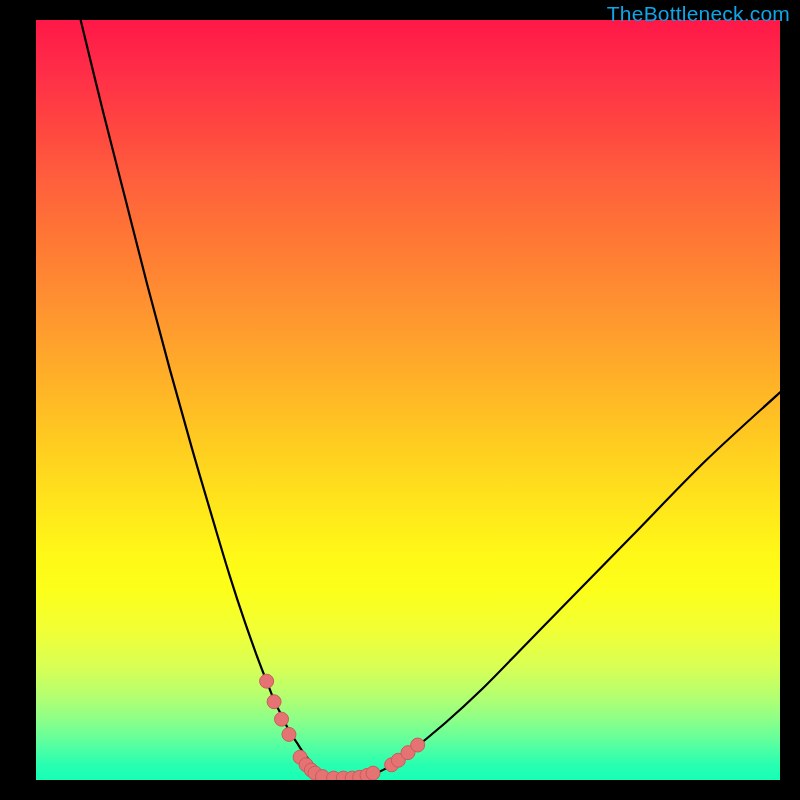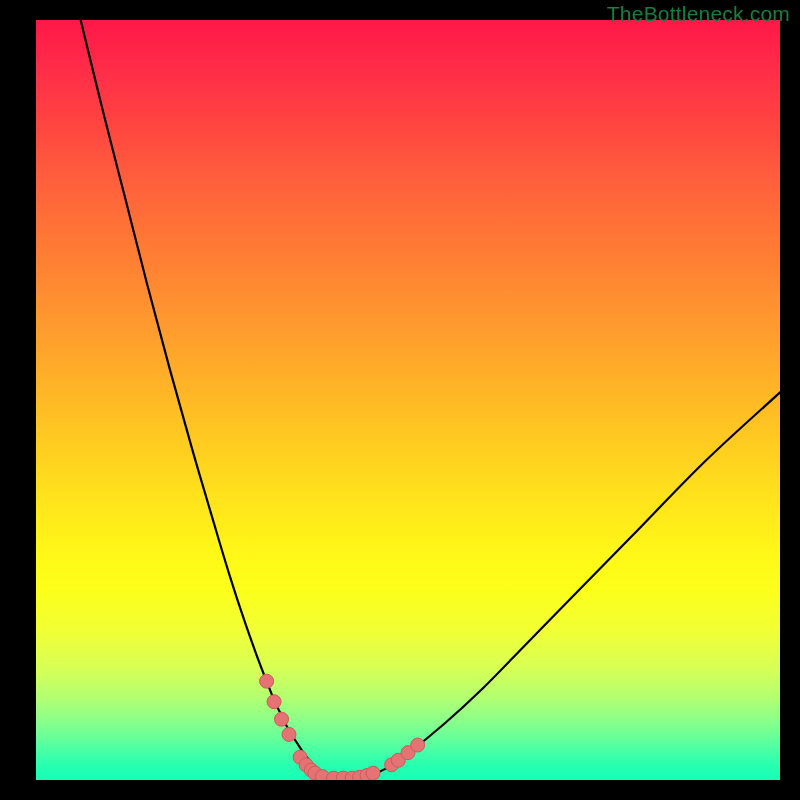--- a/index.html
+++ b/index.html
@@ -61,21 +61,21 @@
     position: absolute;
     left: 0;
     top: 0;
     width: 744px;
     height: 760px;
   }
   .watermark {
     position: absolute;
     top: 2px;
     right: 10px;
-    color: #15803d;
+    color: #0ea5e9;
     font-size: 21px;
     font-weight: 500;
     letter-spacing: 0.2px;
     user-select: none;
   }
 </style>
 </head>
 <body>
 
 <div class="frame">

